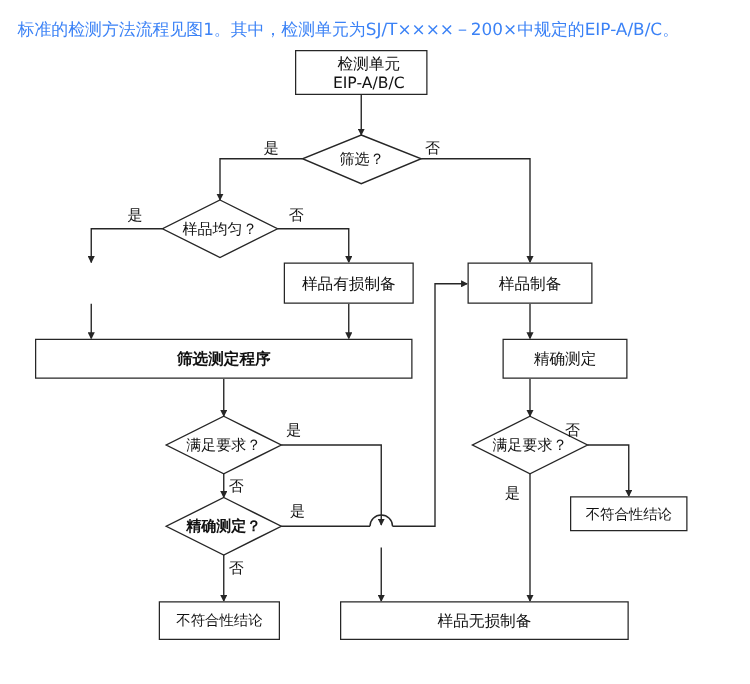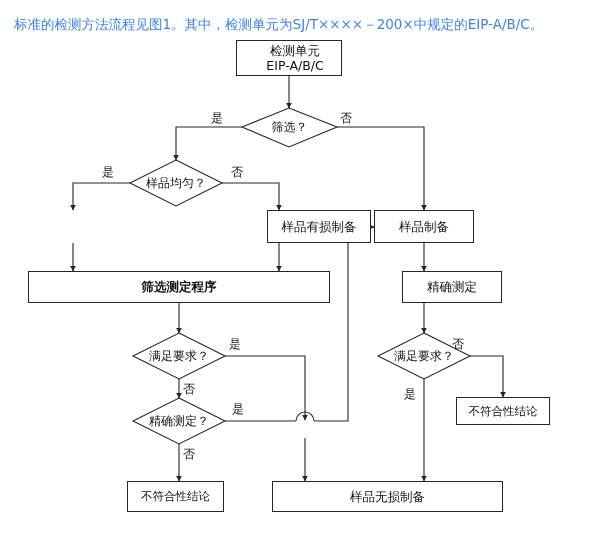--- a/index.html
+++ b/index.html
@@ -96,39 +96,39 @@
       <polygon points="179,398 225,421 179,444 133,421"></polygon>
     </g>
   </svg>
 
   <div class="node two-line" style="left:236px;top:40px;width:106px;height:36px;">
     <span>检测单元</span>
     <span>EIP-A/B/C</span>
   </div>
 
 
-  <div class="node" style="left:227px;top:210px;width:104px;height:33px;margin-left:40px;">样品有损制备</div>
+  <div class="node" style="left:227px;top:210px;width:104px;height:33px;">样品有损制备</div>
 
   <div class="node" style="left:374px;top:210px;width:100px;height:33px;">样品制备</div>
 
   <div class="node" style="left:28px;top:271px;width:302px;height:32px;font-weight:bold;">筛选测定程序</div>
 
   <div class="node" style="left:374px;top:271px;width:100px;height:32px;margin-left:28px;">精确测定</div>
 
   <div class="node" style="left:456px;top:397px;width:94px;height:28px;font-size:11.5px;">不符合性结论</div>
 
   <div class="node" style="left:127px;top:481px;width:97px;height:31px;font-size:11.5px;">不符合性结论</div>
 
   <div class="node" style="left:272px;top:481px;width:231px;height:31px;">样品无损制备</div>
 
   <div class="diamond-label" style="left:128px;top:173px;width:96px;height:20px;">样品均匀？</div>
   <div class="diamond-label" style="left:242px;top:117px;width:95px;height:20px;">筛选？</div>
   <div class="diamond-label" style="left:131px;top:346px;width:96px;height:20px;">满足要求？</div>
   <div class="diamond-label" style="left:376px;top:346px;width:96px;height:20px;">满足要求？</div>
-  <div class="diamond-label" style="left:131px;top:411px;width:96px;height:20px;">精确测定？</div>
+  <div class="diamond-label" style="left:131px;top:411px;width:96px;height:20px;font-weight:bold;">精确测定？</div>
 
   <div class="edge-label" style="left:211px;top:110px;">是</div>
   <div class="edge-label" style="left:340px;top:110px;">否</div>
 
   <div class="edge-label" style="left:102px;top:164px;">是</div>
   <div class="edge-label" style="left:231px;top:164px;">否</div>
 
   <div class="edge-label" style="left:229px;top:336px;">是</div>
   <div class="edge-label" style="left:183px;top:381px;">否</div>
 

